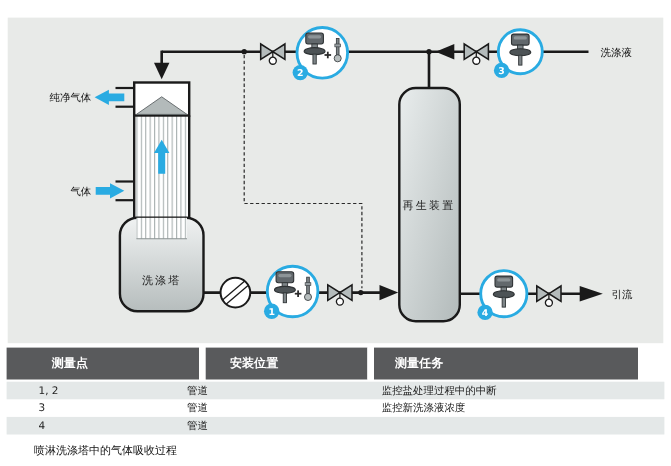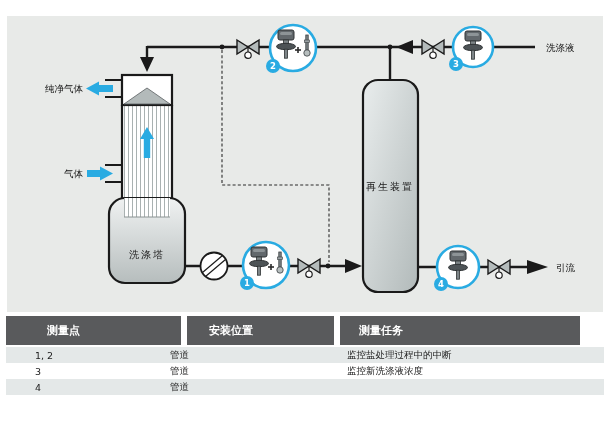--- a/index.html
+++ b/index.html
@@ -194,13 +194,14 @@
       <div class="td1">3</div>
       <div class="td2">管道</div>
       <div class="td3">监控新洗涤液浓度</div>
     </div>
     <div class="trow alt">
       <div class="td1">4</div>
       <div class="td2">管道</div>
     </div>
   </div>
 
+  <div class="caption">喷淋洗涤塔中的气体吸收过程</div>
 </div>
 
 </body></html>

